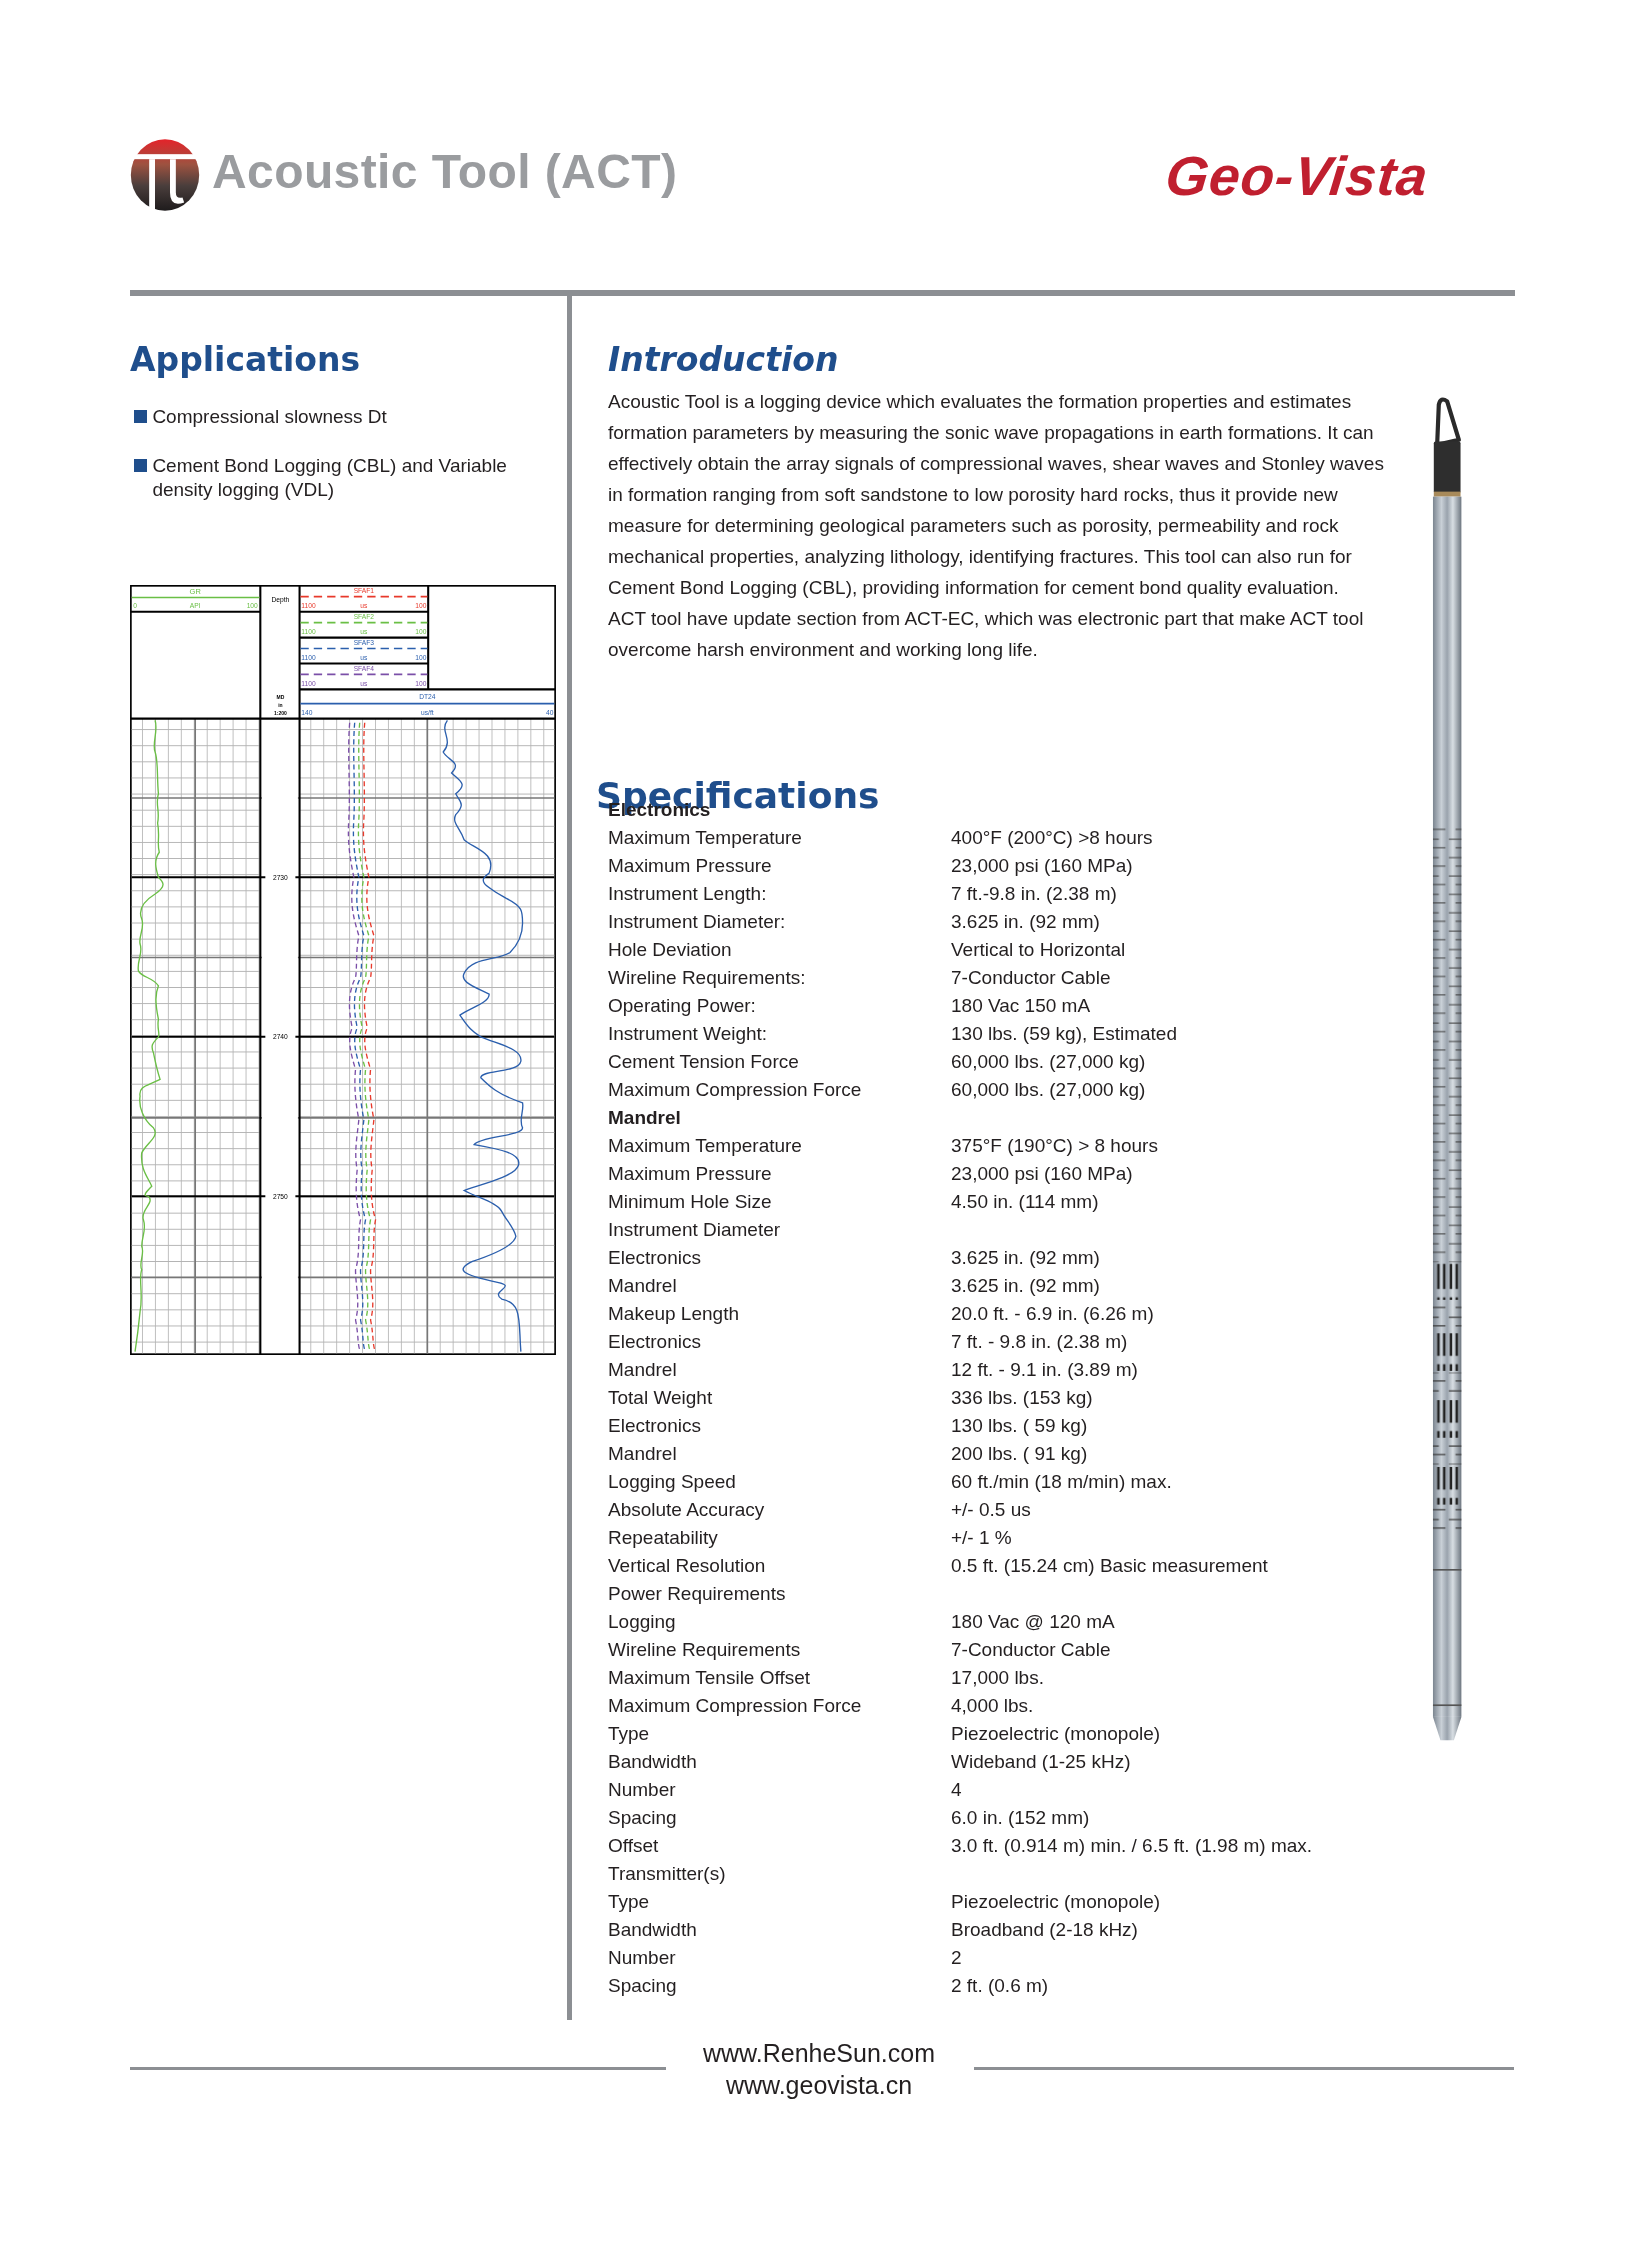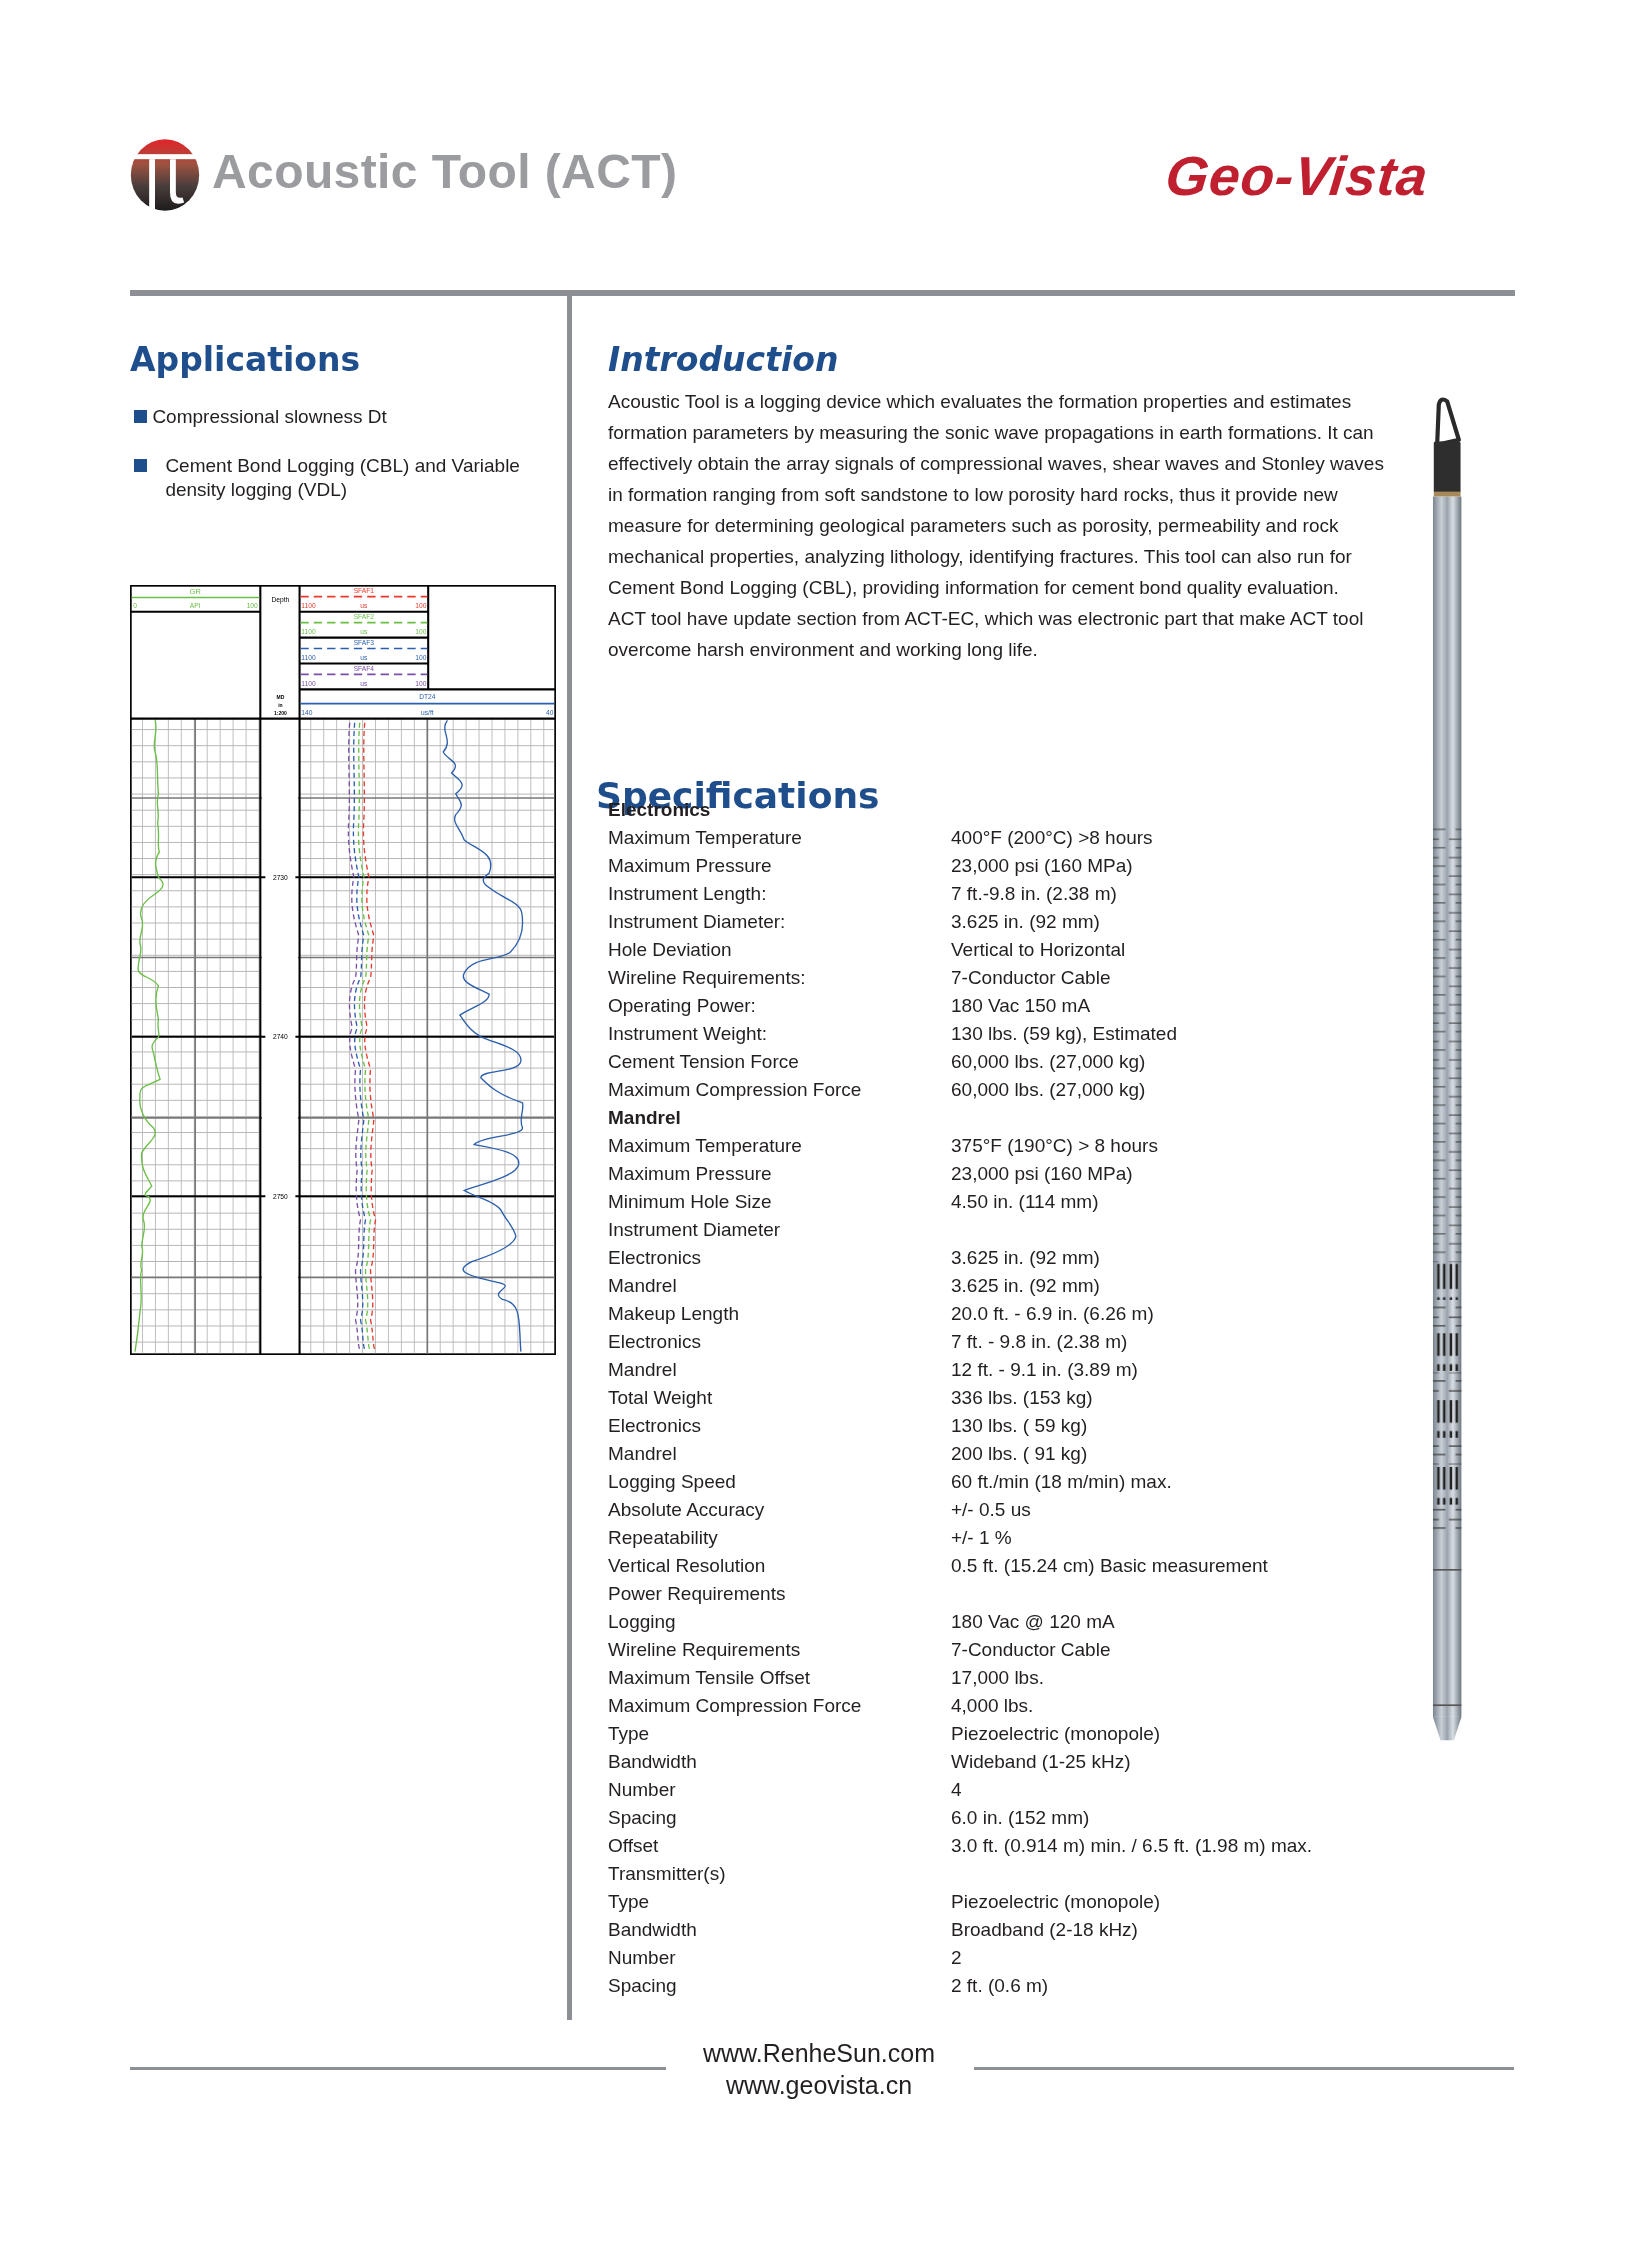--- a/index.html
+++ b/index.html
@@ -14,21 +14,21 @@
   #v-divider { left:567px; top:296px; width:5px; height:1724px; background:#8c8f93; }
 
   h2.section { margin:0; font-weight:bold; color:#1f4e8c; font-size:37px; line-height:1; white-space:nowrap; }
   #apps-heading { left:130px; top:343px; font-family:"DejaVu Sans", sans-serif; font-size:33px; }
   #intro-heading { left:608px; top:343px; font-family:"DejaVu Sans", sans-serif; font-size:33px;font-style:italic; }
   #spec-heading { left:596px; top:730px; font-family:"DejaVu Sans", sans-serif; font-size:36px;margin-top:48px; }
 
   .app-item { left:134px; font-size:19px; line-height:24px; width:418px; display:flex; }
   .app-item .bullet { width:13.4px; height:13.4px; background:#1f4e8c; margin:5px 5px 0 0; flex:0 0 13.4px; }
   #app-0 { top:405px; }
-  #app-1 { top:454px;gap:13px; }
+  #app-1 { top:454px; }
 
   #intro-body { left:608px; top:386px; width:794px; font-size:19px; line-height:31px; }
   #intro-body p { margin:0; }
 
   #specs { left:608px; top:796px; width:785px; font-size:19px; }
   .spec-row { display:flex; height:28px; line-height:28px; white-space:nowrap; }
   .spec-row .lbl { width:343px; }
   .spec-row.head .lbl { font-weight:bold; }
 
   

